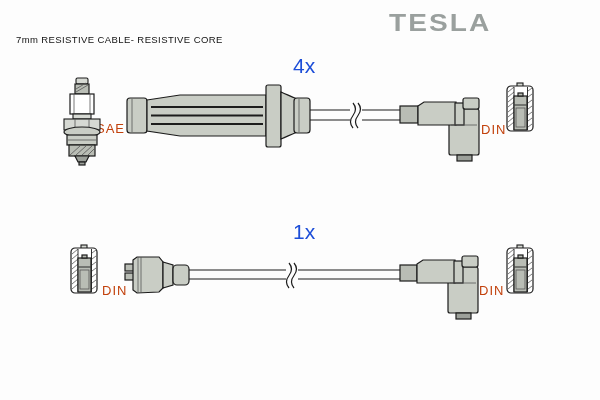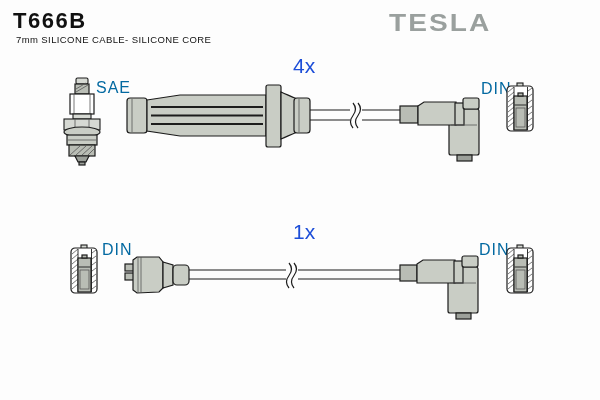--- a/index.html
+++ b/index.html
@@ -17,21 +17,21 @@
   .abs{position:absolute;}
   .part-number{left:13px;top:8px;font-size:22px;font-weight:bold;letter-spacing:1.5px;}
   .subtitle{left:16px;top:34px;font-size:9.5px;letter-spacing:0.4px;}
   .brand{
     left:389px;top:9px;font-size:27px;font-weight:bold;color:var(--brand);
     letter-spacing:2px;transform:scale(1.04,0.9);transform-origin:left top;
   }
   .qty{font-size:21px;color:#1d4ed8;}
   .qty-1{left:293px;top:54px;}
   .qty-2{left:293px;top:220px;}
-  .term-label{font-size:16px;letter-spacing:1px;color:#0369a1;}
+  .term-label{font-size:13px;letter-spacing:1px;color:#c2410c;margin-top:42px;}
   .sae-label{left:96px;top:79px;}
   .din-top-right{left:481px;top:80px;}
   .din-bottom-left{left:102px;top:241px;}
   .din-bottom-right{left:479px;top:241px;}
   svg{position:absolute;left:0;}
   .row1{top:50px;}
   .row2{top:200px;}
   .fill-part{fill:var(--part-fill);stroke:var(--outline);stroke-width:1.2;}
   .fill-dark{fill:var(--part-dark);stroke:var(--outline);stroke-width:1.2;}
   .fill-cap{fill:var(--cap-dark);stroke:var(--outline);stroke-width:1.2;}
@@ -40,22 +40,21 @@
   .ln{stroke:var(--outline);stroke-width:1.2;fill:none;}
   .ln2{stroke:var(--outline);stroke-width:2;fill:none;}
   .thin{stroke:#555;stroke-width:0.8;fill:none;}
   .mask{fill:#fdfdfd;stroke:none;}
 </style>
 </head>
 <body>
 
 <div class="page">
 
-  <div class="abs part-number">T666B</div>
-  <div class="abs subtitle">7mm SILICONE CABLE- SILICONE CORE</div>
+  <div class="abs subtitle">7mm RESISTIVE CABLE- RESISTIVE CORE</div>
   <div class="abs brand">TESLA</div>
 
   <div class="abs qty qty-1">4x</div>
   <div class="abs term-label sae-label">SAE</div>
   <div class="abs term-label din-top-right">DIN</div>
   <div class="abs qty qty-2">1x</div>
   <div class="abs term-label din-bottom-left">DIN</div>
   <div class="abs term-label din-bottom-right">DIN</div>
 
   <svg width="0" height="0" aria-hidden="true">

